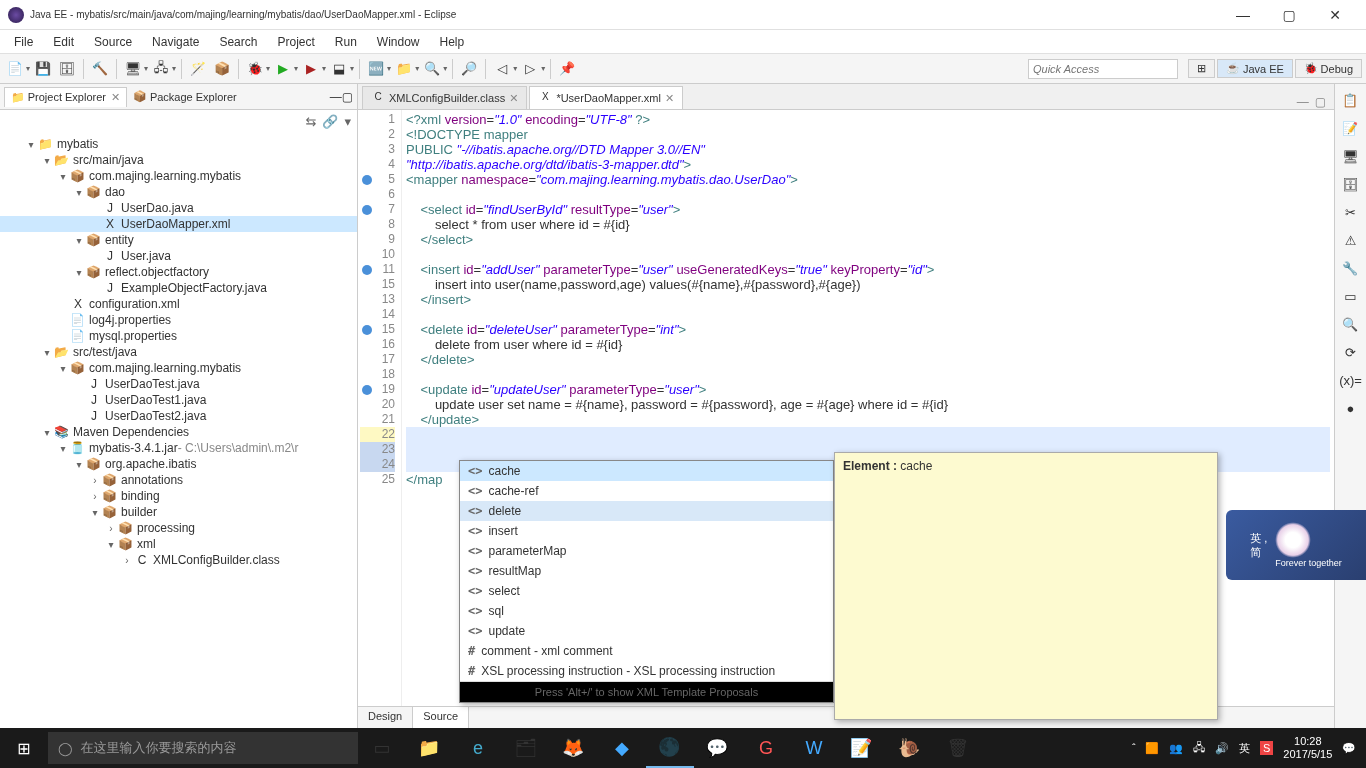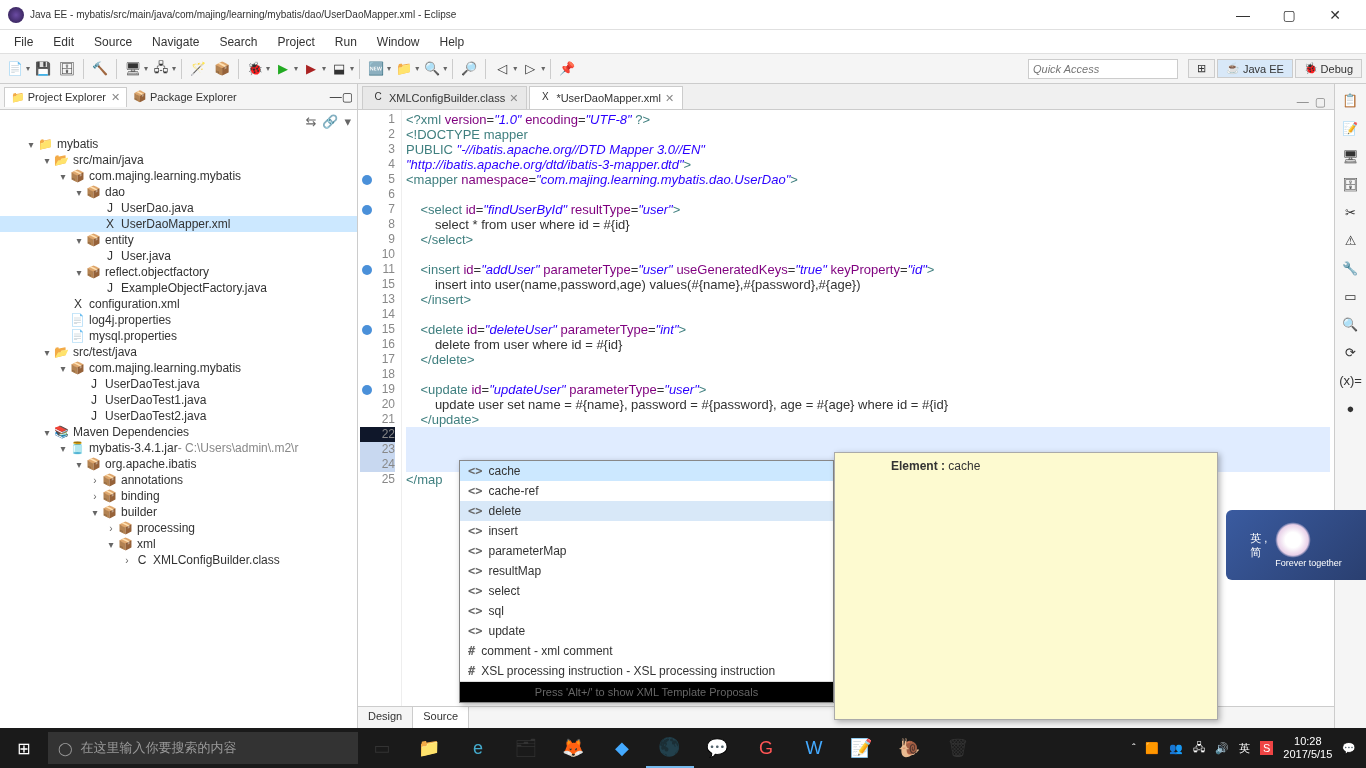--- a/index.html
+++ b/index.html
@@ -57,21 +57,21 @@
 .rightpanel .ritem { width: 20px; height: 20px; display: flex; align-items: center; justify-content: center; font-size: 13px; }
 .statusbar { height: 22px; background: #f5f5f5; border-top: 1px solid #ccc; display: flex; align-items: center; padding: 0 8px; font-size: 11px; gap: 6px; }
 .popup-autocomplete { position: absolute; left: 459px; top: 460px; width: 375px; background: #fff; border: 1px solid #888; box-shadow: 2px 2px 6px rgba(0,0,0,0.3); z-index: 10; }
 .ac-list { max-height: 232px; overflow: auto; }
 .ac-item { padding: 3px 8px; font-size: 12px; display: flex; align-items: center; gap: 6px; }
 .ac-item.sel { background: #cce8ff; }
 .ac-item.hov { background: #d8e8f8; }
 .ac-item .ac-icon { font-weight: bold; color: #666; font-family: Consolas,monospace; }
 .ac-footer { padding: 4px 8px; font-size: 11px; color: #666; text-align: center; border-top: 1px solid #ddd; background: #000000; }
 .popup-doc { position: absolute; left: 834px; top: 452px; width: 384px; height: 268px; background: #fdfad0; border: 1px solid #aaa; box-shadow: 2px 2px 6px rgba(0,0,0,0.3); z-index: 10; padding: 6px 8px; font-size: 12px; }
-.popup-doc b { font-weight: bold; margin-left: 48px; }
+.popup-doc b { font-weight: bold; }
 .taskbar { position: absolute; bottom: 0; left: 0; right: 0; height: 40px; background: #1a1a1a; display: flex; align-items: center; }
 .taskbar .start { width: 48px; height: 40px; display: flex; align-items: center; justify-content: center; color: #fff; font-size: 16px; }
 .taskbar .search { width: 310px; height: 32px; background: #333; color: #999; display: flex; align-items: center; padding: 0 10px; font-size: 13px; gap: 8px; }
 .taskbar .titem { width: 48px; height: 40px; display: flex; align-items: center; justify-content: center; font-size: 18px; }
 .taskbar .titem.active { border-bottom: 2px solid #76b9ed; }
 .taskbar .tray { margin-left: auto; display: flex; align-items: center; gap: 10px; padding: 0 10px; color: #fff; font-size: 11px; }
 .taskbar .clock { text-align: center; line-height: 13px; }
 .widget-weather { position: absolute; right: 0; top: 510px; width: 140px; height: 70px; background: linear-gradient(135deg,#3a5ba0,#2a3f70); border-radius: 6px 0 0 6px; z-index: 20; color: #fff; display:flex; align-items:center; justify-content:center; font-size:11px; gap:8px; }
 .widget-weather .flower{ width:36px; height:36px; background:radial-gradient(circle,#fff 30%,#e8d0e8 60%,transparent 70%); border-radius:50%;}
 </style>
@@ -333,21 +333,21 @@
           <div style="position: relative;">15</div>
           <div style="position: relative;">13</div>
           <div style="position: relative;">14</div>
           <div style="position: relative;">15<div class="bp" style="top: 3px;"></div></div>
           <div style="position: relative;">16</div>
           <div style="position: relative;">17</div>
           <div style="position: relative;">18</div>
           <div style="position: relative;">19<div class="bp" style="top: 3px;"></div></div>
           <div style="position: relative;">20</div>
           <div style="position: relative;">21</div>
-          <div style="position: relative; background: #0f172a;">22</div>
+          <div style="position: relative; background: #fef9c3;">22</div>
           <div style="position: relative; background: rgb(200, 216, 240);">23</div>
           <div style="position: relative; background: rgb(200, 216, 240);">24</div>
           <div style="position: relative;">25</div>
         </div>
       <div class="code" id="code"><div class="l"><span class="c-pi">&lt;?xml</span> <span class="c-attr">version</span>=<span class="c-str">"1.0"</span> <span class="c-attr">encoding</span>=<span class="c-str">"UTF-8"</span> <span class="c-pi">?&gt;</span></div><div class="l"><span class="c-doc">&lt;!DOCTYPE mapper</span></div><div class="l"><span class="c-doc">PUBLIC </span><span class="c-str">"-//ibatis.apache.org//DTD Mapper 3.0//EN"</span></div><div class="l"><span class="c-str">"http://ibatis.apache.org/dtd/ibatis-3-mapper.dtd"</span><span class="c-doc">&gt;</span></div><div class="l"><span class="c-tag">&lt;mapper</span> <span class="c-attr">namespace</span>=<span class="c-str">"com.majing.learning.mybatis.dao.UserDao"</span><span class="c-tag">&gt;</span></div><div class="l"></div><div class="l">    <span class="c-tag">&lt;select</span> <span class="c-attr">id</span>=<span class="c-str">"findUserById"</span> <span class="c-attr">resultType</span>=<span class="c-str">"user"</span><span class="c-tag">&gt;</span></div><div class="l">        select * from user where id = #{id}</div><div class="l">    <span class="c-tag">&lt;/select&gt;</span></div><div class="l"></div><div class="l">    <span class="c-tag">&lt;insert</span> <span class="c-attr">id</span>=<span class="c-str">"addUser"</span> <span class="c-attr">parameterType</span>=<span class="c-str">"user"</span> <span class="c-attr">useGeneratedKeys</span>=<span class="c-str">"true"</span> <span class="c-attr">keyProperty</span>=<span class="c-str">"id"</span><span class="c-tag">&gt;</span></div><div class="l">        insert into user(name,password,age) values(#{name},#{password},#{age})</div><div class="l">    <span class="c-tag">&lt;/insert&gt;</span></div><div class="l"></div><div class="l">    <span class="c-tag">&lt;delete</span> <span class="c-attr">id</span>=<span class="c-str">"deleteUser"</span> <span class="c-attr">parameterType</span>=<span class="c-str">"int"</span><span class="c-tag">&gt;</span></div><div class="l">        delete from user where id = #{id}</div><div class="l">    <span class="c-tag">&lt;/delete&gt;</span></div><div class="l"></div><div class="l">    <span class="c-tag">&lt;update</span> <span class="c-attr">id</span>=<span class="c-str">"updateUser"</span> <span class="c-attr">parameterType</span>=<span class="c-str">"user"</span><span class="c-tag">&gt;</span></div><div class="l">        update user set name = #{name}, password = #{password}, age = #{age} where id = #{id}</div><div class="l">    <span class="c-tag">&lt;/update&gt;</span></div><div class="l hl"></div><div class="l hl">    </div><div class="l hl"></div><div class="l"><span class="c-tag">&lt;/map</span></div></div>
     </div>
     <div class="editor-bottom-tabs">
       <div class="ebtab">Design</div>
       <div class="ebtab active">Source</div>
     </div>

